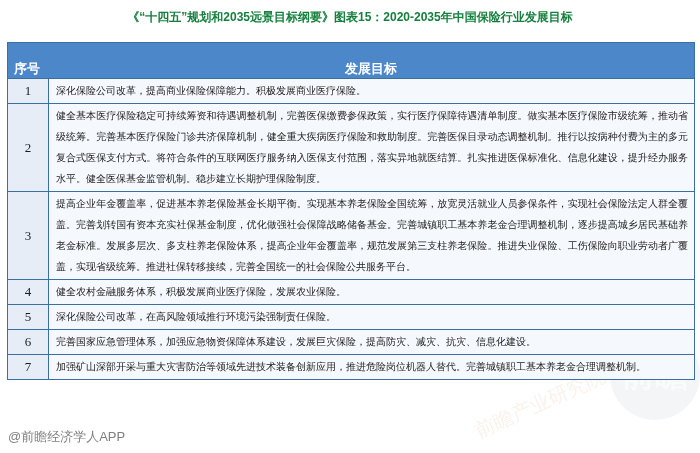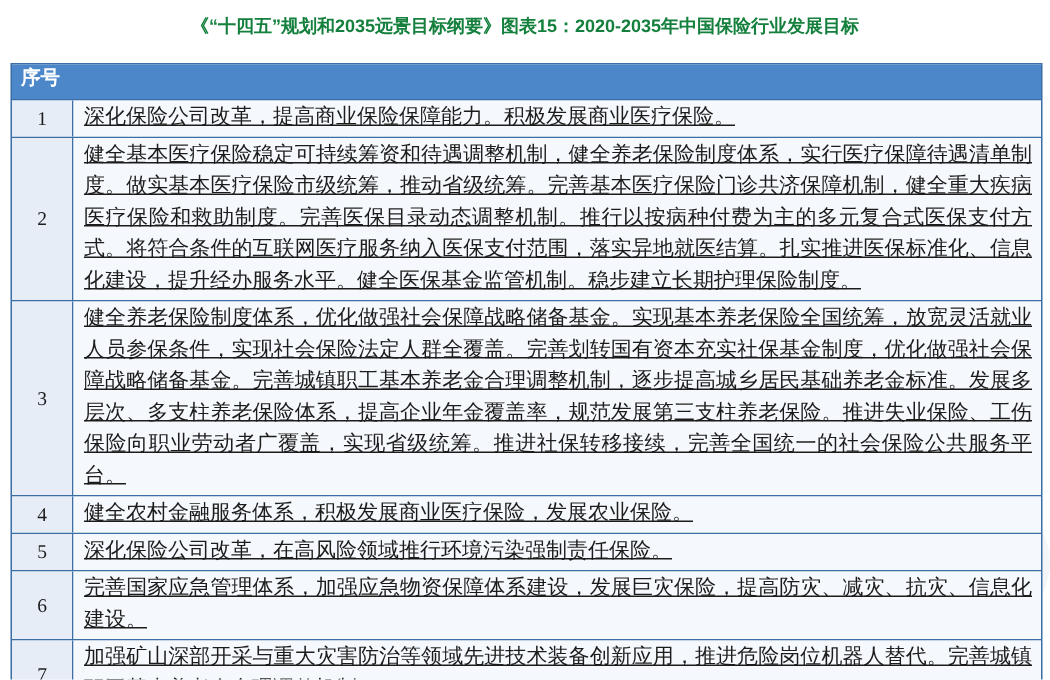--- a/index.html
+++ b/index.html
@@ -29,22 +29,22 @@
     top: 42px;
     border: 1px solid var(--border, #3a6ea5);
     background: var(--row_bg, #f5f8fc);
   }
   .t-header {
     display: flex;
     background: var(--header_bg, #4b87c9);
     color: #ffffff;
     font-weight: bold;
     font-size: 13px;
-    height: 23px;
-    align-items: flex-start;
+    height: 35px;
+    align-items: flex-end;
   }
   .t-header .h-no {
     width: 40px;
     padding-left: 6px;
     box-sizing: border-box;
   }
   .t-header .h-goal {
     flex: 1;
     text-align: center;
   }
@@ -61,24 +61,23 @@
     border-right: 1px solid var(--border, #3a6ea5);
     display: flex;
     align-items: center;
     justify-content: center;
     font-size: 13px;
   }
   .t-row .c-text {
     flex: 1;
     background: var(--row_bg, #f5f8fc);
     padding: 1px 6px 2px 7px;
-    font-size: 14px;
+    font-size: 10px;
     line-height: 21px;
     text-align: justify;
-    text-decoration: underline;
   }
   .page-footer {
     position: absolute;
     left: 8px;
     right: 6px;
     bottom: 7px;
     display: flex;
     justify-content: space-between;
     align-items: baseline;
   }
@@ -130,46 +129,48 @@
   <div class="wm orange" style="left:470px; top:390px;">前瞻产业研究院</div>
   <div class="wm-logo" style="left:600px; top:110px;">前瞻</div>
   <div class="wm-logo" style="left:610px; top:330px;">前瞻</div>
 </div>
 
 <div class="page-title">《“十四五”规划和2035远景目标纲要》图表15：2020-2035年中国保险行业发展目标</div>
 
 <div class="goal-table">
   <div class="t-header">
     <div class="h-no">序号</div>
+    <div class="h-goal">发展目标</div>
   </div>
 
   <div class="t-row">
     <div class="c-no">1</div>
     <div class="c-text">深化保险公司改革，提高商业保险保障能力。积极发展商业医疗保险。</div>
   </div>
   <div class="t-row">
     <div class="c-no">2</div>
-    <div class="c-text">健全基本医疗保险稳定可持续筹资和待遇调整机制，健全养老保险制度体系，实行医疗保障待遇清单制度。做实基本医疗保险市级统筹，推动省级统筹。完善基本医疗保险门诊共济保障机制，健全重大疾病医疗保险和救助制度。完善医保目录动态调整机制。推行以按病种付费为主的多元复合式医保支付方式。将符合条件的互联网医疗服务纳入医保支付范围，落实异地就医结算。扎实推进医保标准化、信息化建设，提升经办服务水平。健全医保基金监管机制。稳步建立长期护理保险制度。</div>
+    <div class="c-text">健全基本医疗保险稳定可持续筹资和待遇调整机制，完善医保缴费参保政策，实行医疗保障待遇清单制度。做实基本医疗保险市级统筹，推动省级统筹。完善基本医疗保险门诊共济保障机制，健全重大疾病医疗保险和救助制度。完善医保目录动态调整机制。推行以按病种付费为主的多元复合式医保支付方式。将符合条件的互联网医疗服务纳入医保支付范围，落实异地就医结算。扎实推进医保标准化、信息化建设，提升经办服务水平。健全医保基金监管机制。稳步建立长期护理保险制度。</div>
   </div>
   <div class="t-row">
     <div class="c-no">3</div>
-    <div class="c-text">健全养老保险制度体系，优化做强社会保障战略储备基金。实现基本养老保险全国统筹，放宽灵活就业人员参保条件，实现社会保险法定人群全覆盖。完善划转国有资本充实社保基金制度，优化做强社会保障战略储备基金。完善城镇职工基本养老金合理调整机制，逐步提高城乡居民基础养老金标准。发展多层次、多支柱养老保险体系，提高企业年金覆盖率，规范发展第三支柱养老保险。推进失业保险、工伤保险向职业劳动者广覆盖，实现省级统筹。推进社保转移接续，完善全国统一的社会保险公共服务平台。</div>
+    <div class="c-text">提高企业年金覆盖率，促进基本养老保险基金长期平衡。实现基本养老保险全国统筹，放宽灵活就业人员参保条件，实现社会保险法定人群全覆盖。完善划转国有资本充实社保基金制度，优化做强社会保障战略储备基金。完善城镇职工基本养老金合理调整机制，逐步提高城乡居民基础养老金标准。发展多层次、多支柱养老保险体系，提高企业年金覆盖率，规范发展第三支柱养老保险。推进失业保险、工伤保险向职业劳动者广覆盖，实现省级统筹。推进社保转移接续，完善全国统一的社会保险公共服务平台。</div>
   </div>
   <div class="t-row">
     <div class="c-no">4</div>
     <div class="c-text">健全农村金融服务体系，积极发展商业医疗保险，发展农业保险。</div>
   </div>
   <div class="t-row">
     <div class="c-no">5</div>
     <div class="c-text">深化保险公司改革，在高风险领域推行环境污染强制责任保险。</div>
   </div>
   <div class="t-row">
     <div class="c-no">6</div>
     <div class="c-text">完善国家应急管理体系，加强应急物资保障体系建设，发展巨灾保险，提高防灾、减灾、抗灾、信息化建设。</div>
   </div>
   <div class="t-row">
     <div class="c-no">7</div>
     <div class="c-text">加强矿山深部开采与重大灾害防治等领域先进技术装备创新应用，推进危险岗位机器人替代。完善城镇职工基本养老金合理调整机制。</div>
   </div>
 </div>
 
 <div class="page-footer">
+  <div class="footer-credit">@前瞻经济学人APP</div>
 </div>
 
 </body></html>

